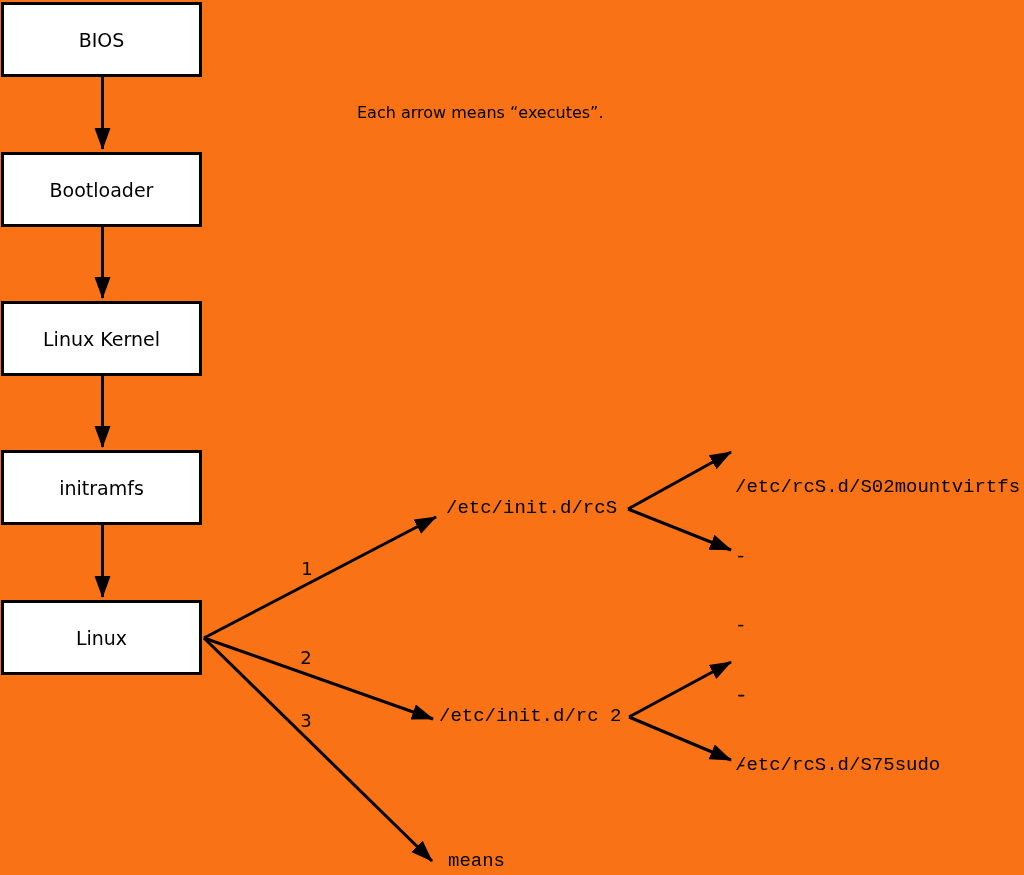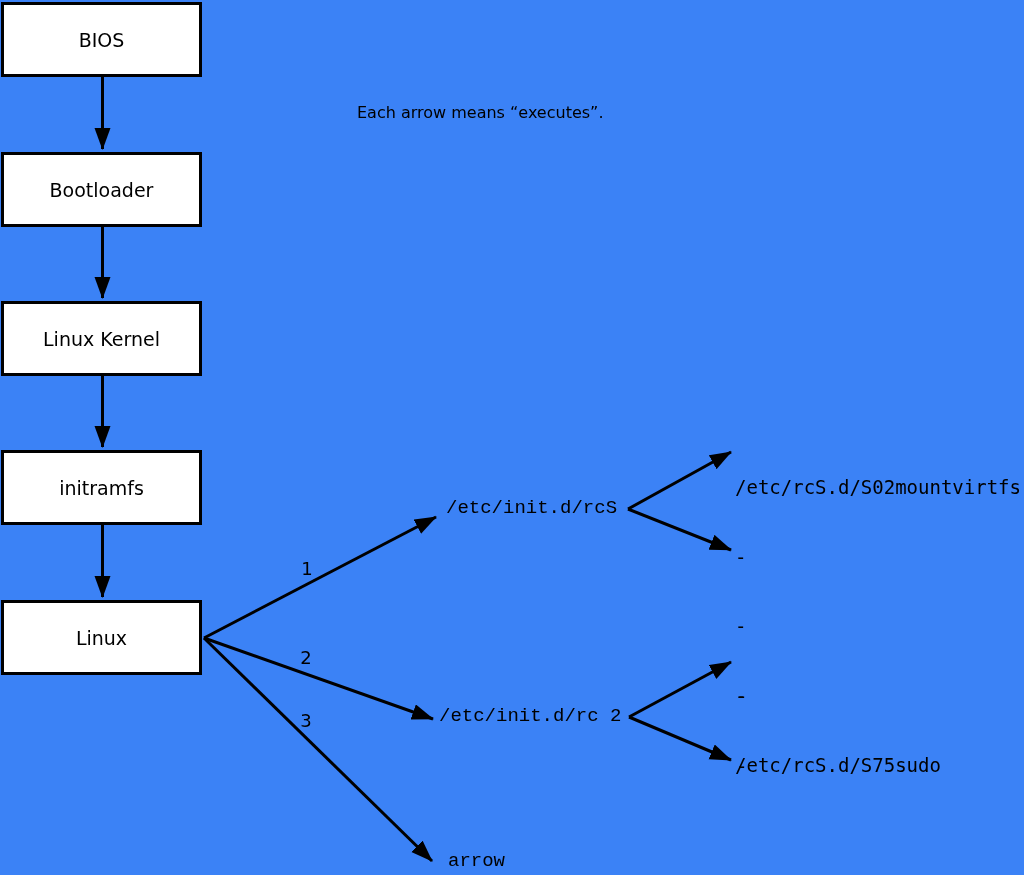--- a/index.html
+++ b/index.html
@@ -1,20 +1,20 @@
 <!DOCTYPE html>
 <html><head>
 <meta charset="utf-8">
 <style>
   html, body { margin: 0; padding: 0; background: #ffffff; }
   .canvas {
     position: relative;
     width: 1024px;
     height: 875px;
-    background: #3b82f6;
+    background: #f97316;
     color: #000000;
     font-family: "DejaVu Sans", "Liberation Sans", sans-serif;
     overflow: hidden;
   }
   .arrow-layer {
     position: absolute;
     left: 0; top: 0;
     width: 1024px; height: 875px;
   }
   .arrow-layer line {
@@ -53,21 +53,21 @@
     position: absolute;
     white-space: pre;
     line-height: 24px;
   }
   .script-list {
     position: absolute;
     font-family: "DejaVu Sans Mono", "Liberation Mono", monospace;
     font-size: 19px;
     white-space: pre;
   }
-  .script-list .line { height: 26px; line-height: 26px; }
+  .script-list .line { height: 26px; line-height: 26px; font-family: Liberation Mono, monospace; }
   #list-rcS .line { height: 25.6px; line-height: 25.6px; }
 </style>
 </head>
 <body>
 
 <div class="canvas">
 
   <svg class="arrow-layer" viewBox="0 0 1024 875" xmlns="http://www.w3.org/2000/svg">
     <defs>
       <marker id="ah" markerUnits="userSpaceOnUse" markerWidth="24" markerHeight="18" refX="21" refY="8" orient="auto">
@@ -108,21 +108,21 @@
   </div>
 
   <div class="legend-note">Each arrow means “executes”.</div>
 
   <div class="arrow-num" style="left:299px; top:558px">1</div>
   <div class="arrow-num" style="left:298px; top:647px">2</div>
   <div class="arrow-num" style="left:298px; top:710px">3</div>
 
   <div class="mono" style="left:446px; top:496px">/etc/init.d/rcS</div>
   <div class="mono" style="left:439px; top:704px">/etc/init.d/rc 2</div>
-  <div class="mono" style="left:448px; top:849px">arrow</div>
+  <div class="mono" style="left:448px; top:849px">means</div>
 
   <div class="script-list" id="list-rcS" style="left:735px; top:431px">
     <div class="line">/etc/rcS.d/S02mountvirtfs</div>
     <div class="line">-</div>
     <div class="line">-</div>
     <div class="line">-</div>
     <div class="line">/etc/rcS.d/S75sudo</div>
   </div>
 
   <div class="script-list" id="list-rc2" style="left:736px; top:639px">

